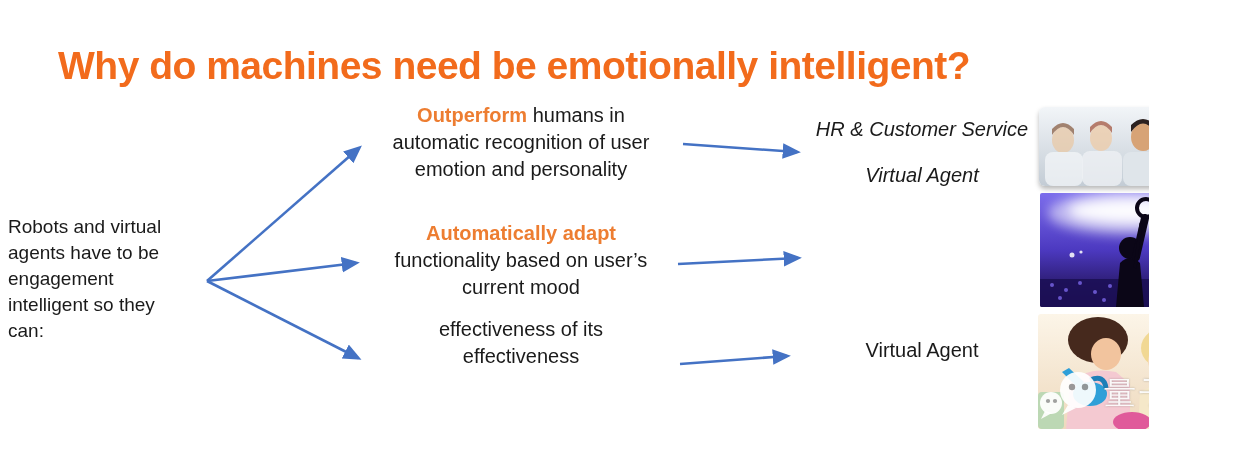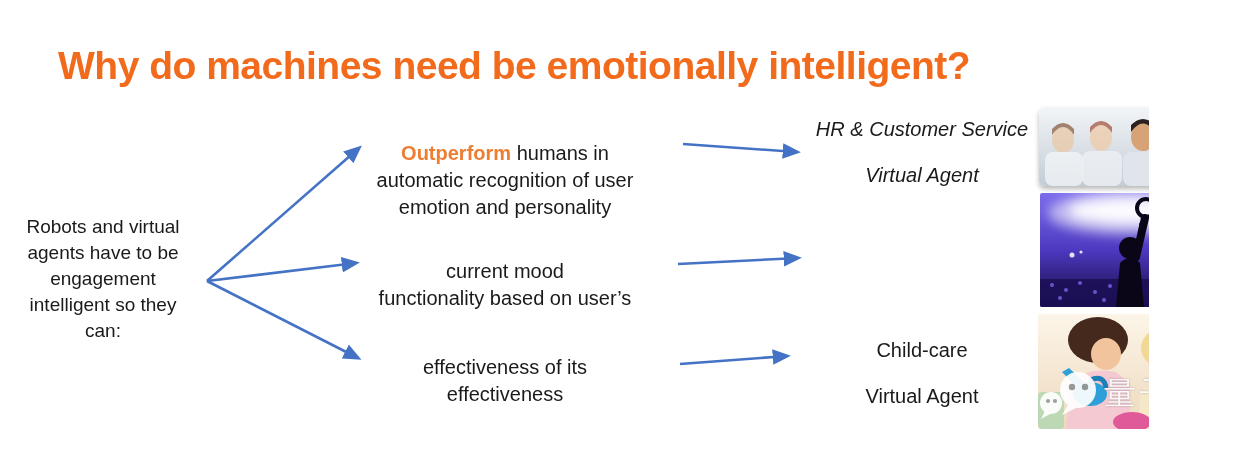--- a/index.html
+++ b/index.html
@@ -31,31 +31,29 @@
     color: #F26B1C;
     white-space: nowrap;
   }
   .intro {
     position: absolute;
     left: 8px; top: 214px;
     width: 190px;
     font-size: 19px;
     line-height: 26px;
     color: #1a1a1a;
-    text-align: center;
   }
   .bullet {
     position: absolute;
-    left: 340px;
+    left: 356px;
     width: 330px;
     text-align: center;
     font-size: 20px;
     line-height: 27px;
     color: #1a1a1a;
-    margin-top: 38px;
   }
   .bullet .hl {
     color: #ED7D31;
     font-weight: bold;
   }
   .bullet-1 { top: 102px; }
   .bullet-2 { top: 220px; }
   .bullet-3 { top: 316px; }
   .app-label {
     position: absolute;
@@ -139,37 +137,37 @@
     <div>can:</div>
   </div>
 
   <div class="bullet bullet-1">
     <div><span class="hl">Outperform</span><span> humans in</span></div>
     <div><span class="hl"></span><span>automatic recognition of user</span></div>
     <div><span class="hl"></span><span>emotion and personality</span></div>
   </div>
 
   <div class="bullet bullet-2">
+    <div><span class="hl">Automatically adapt</span><span></span></div>
+    <div><span class="hl"></span><span>functionality based on user’s</span></div>
     <div><span class="hl"></span><span>current mood</span></div>
-    <div><span class="hl"></span><span>functionality based on user’s</span></div>
   </div>
 
   <div class="bullet bullet-3">
     <div><span class="hl"></span><span>effectiveness of its</span></div>
     <div><span class="hl"></span><span>effectiveness</span></div>
   </div>
 
   <div class="app-label app-1">
     <div>HR &amp; Customer Service</div>
     <div>Virtual Agent</div>
   </div>
   <div class="app-label app-2">
   </div>
   <div class="app-label app-3">
-    <div>Child-care</div>
     <div>Virtual Agent</div>
   </div>
 
   <div class="photo photo-1">
     <svg viewBox="0 0 183 79" xmlns="http://www.w3.org/2000/svg">
       <defs>
         <linearGradient id="bg1" x1="0" y1="0" x2="0" y2="1">
           <stop offset="0" stop-color="#f2f5f8"></stop>
           <stop offset="1" stop-color="#c3ccd5"></stop>
         </linearGradient>

